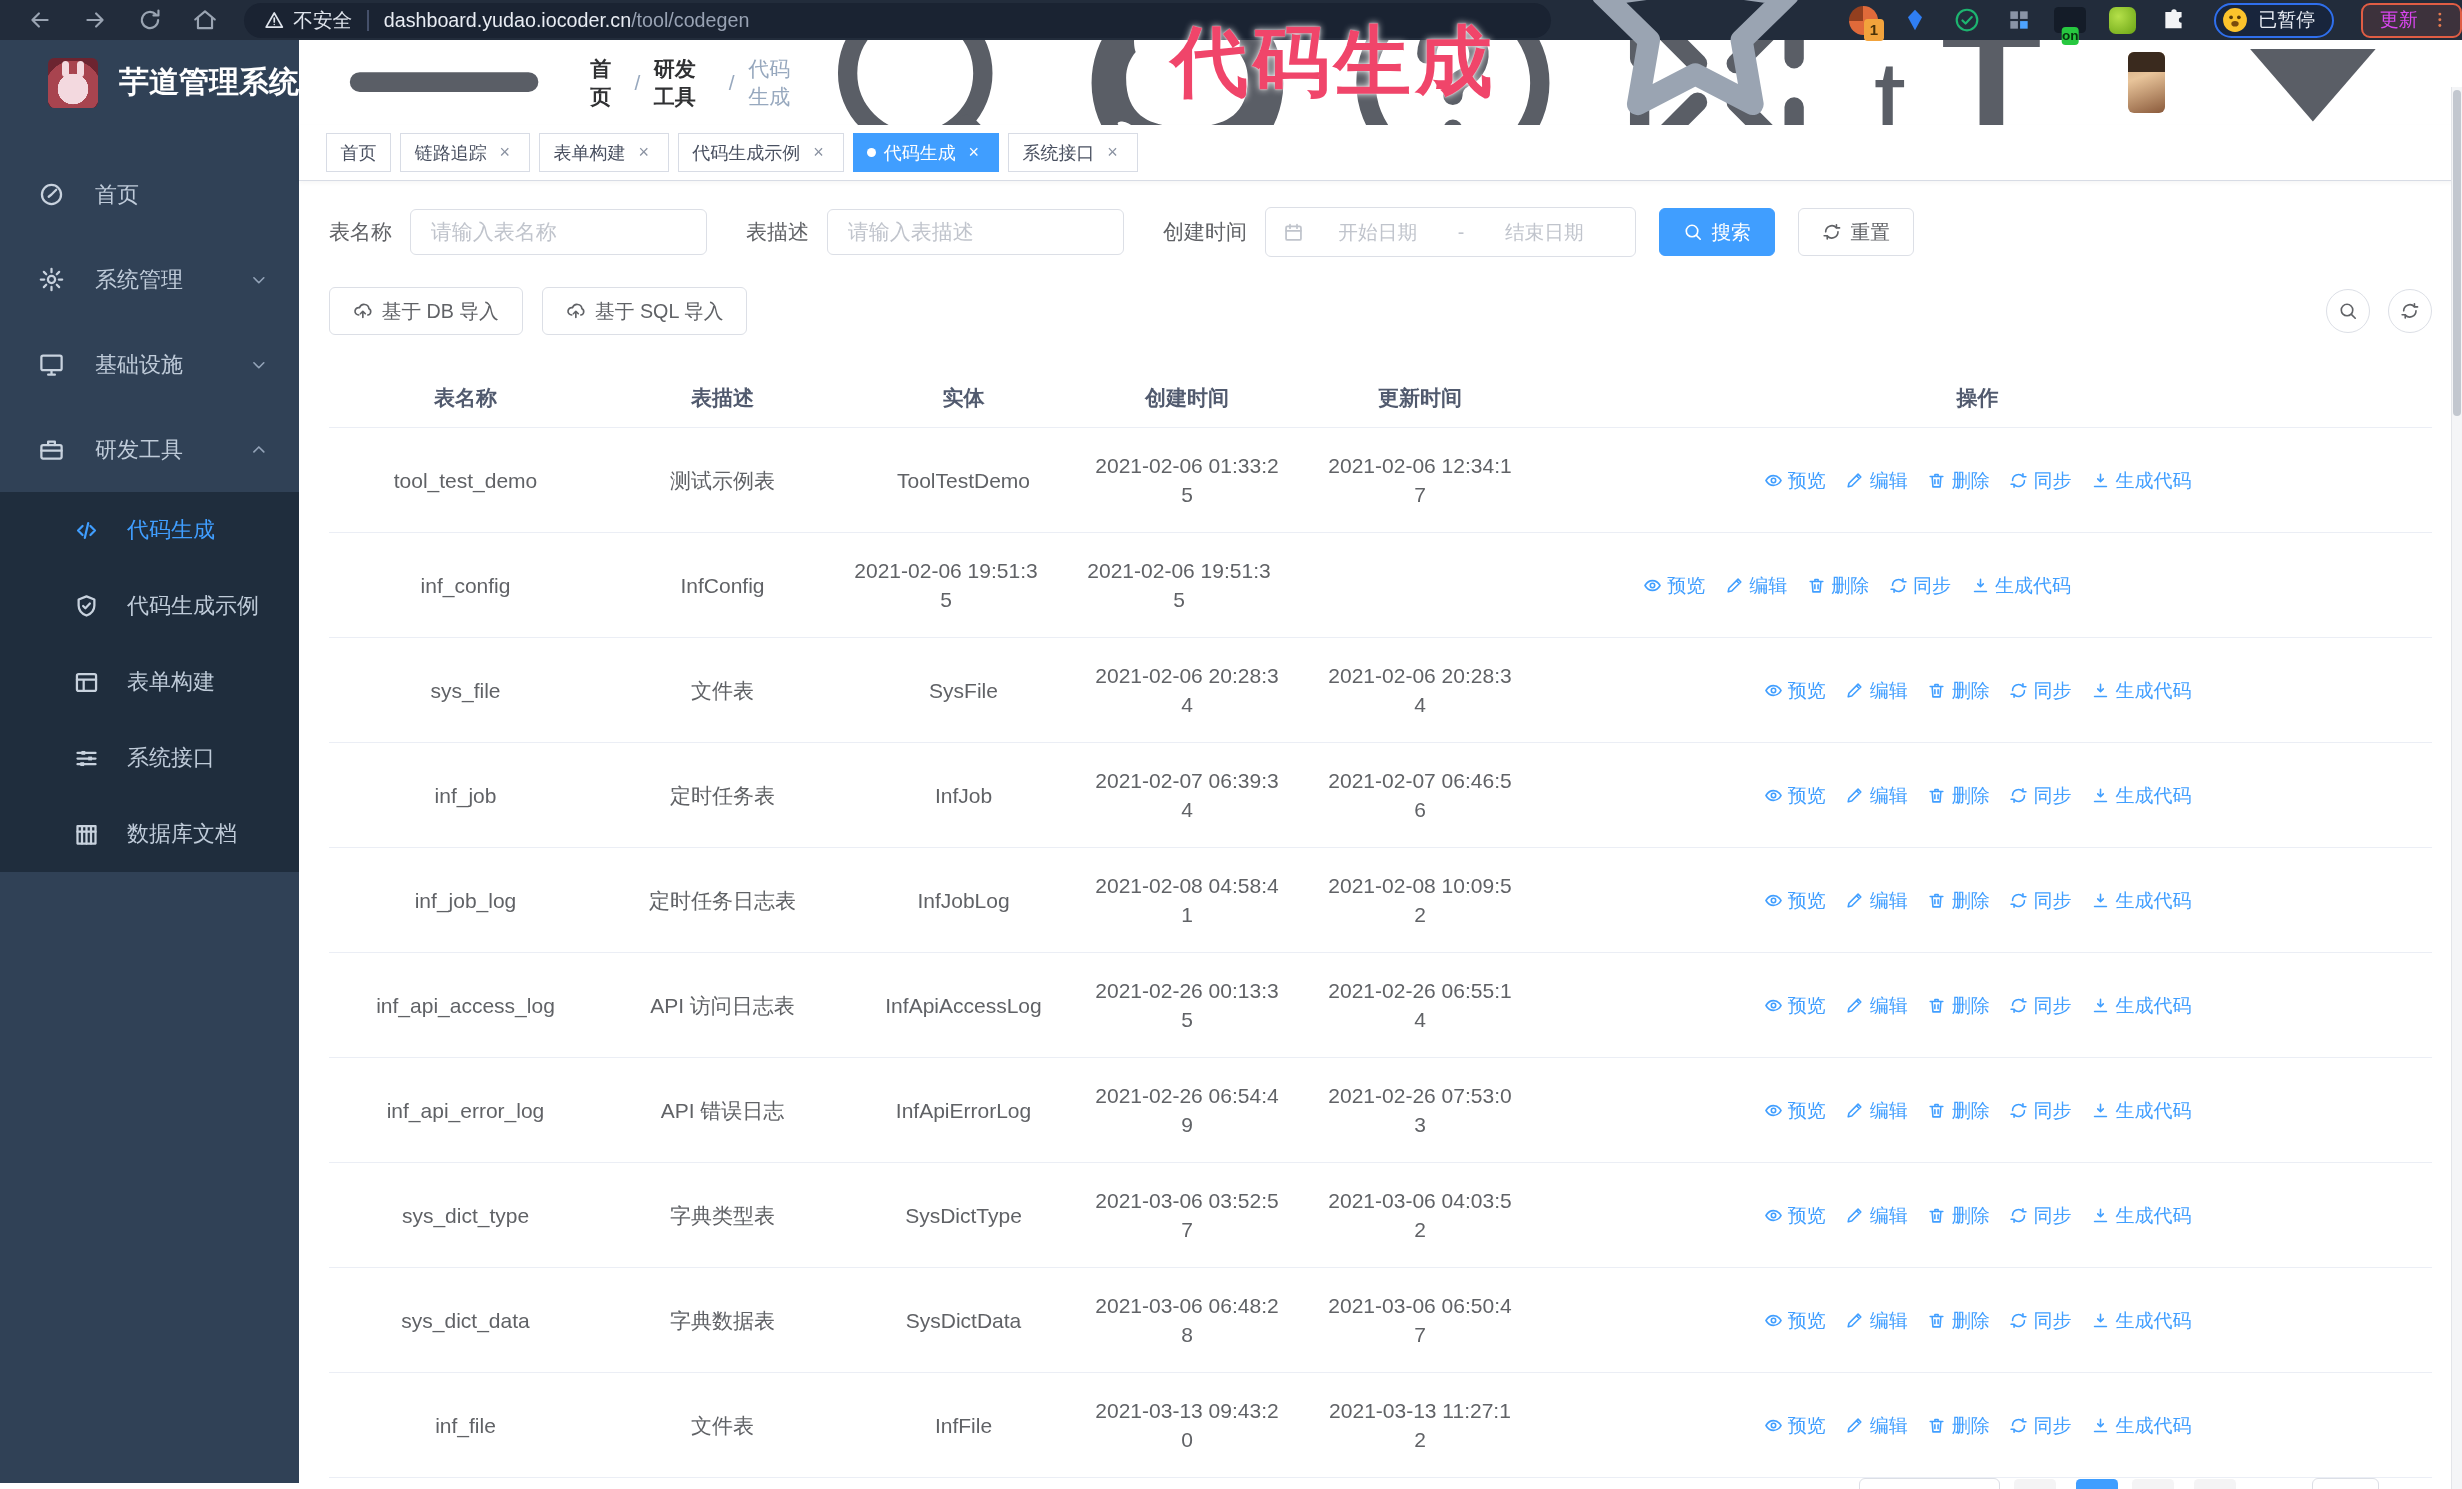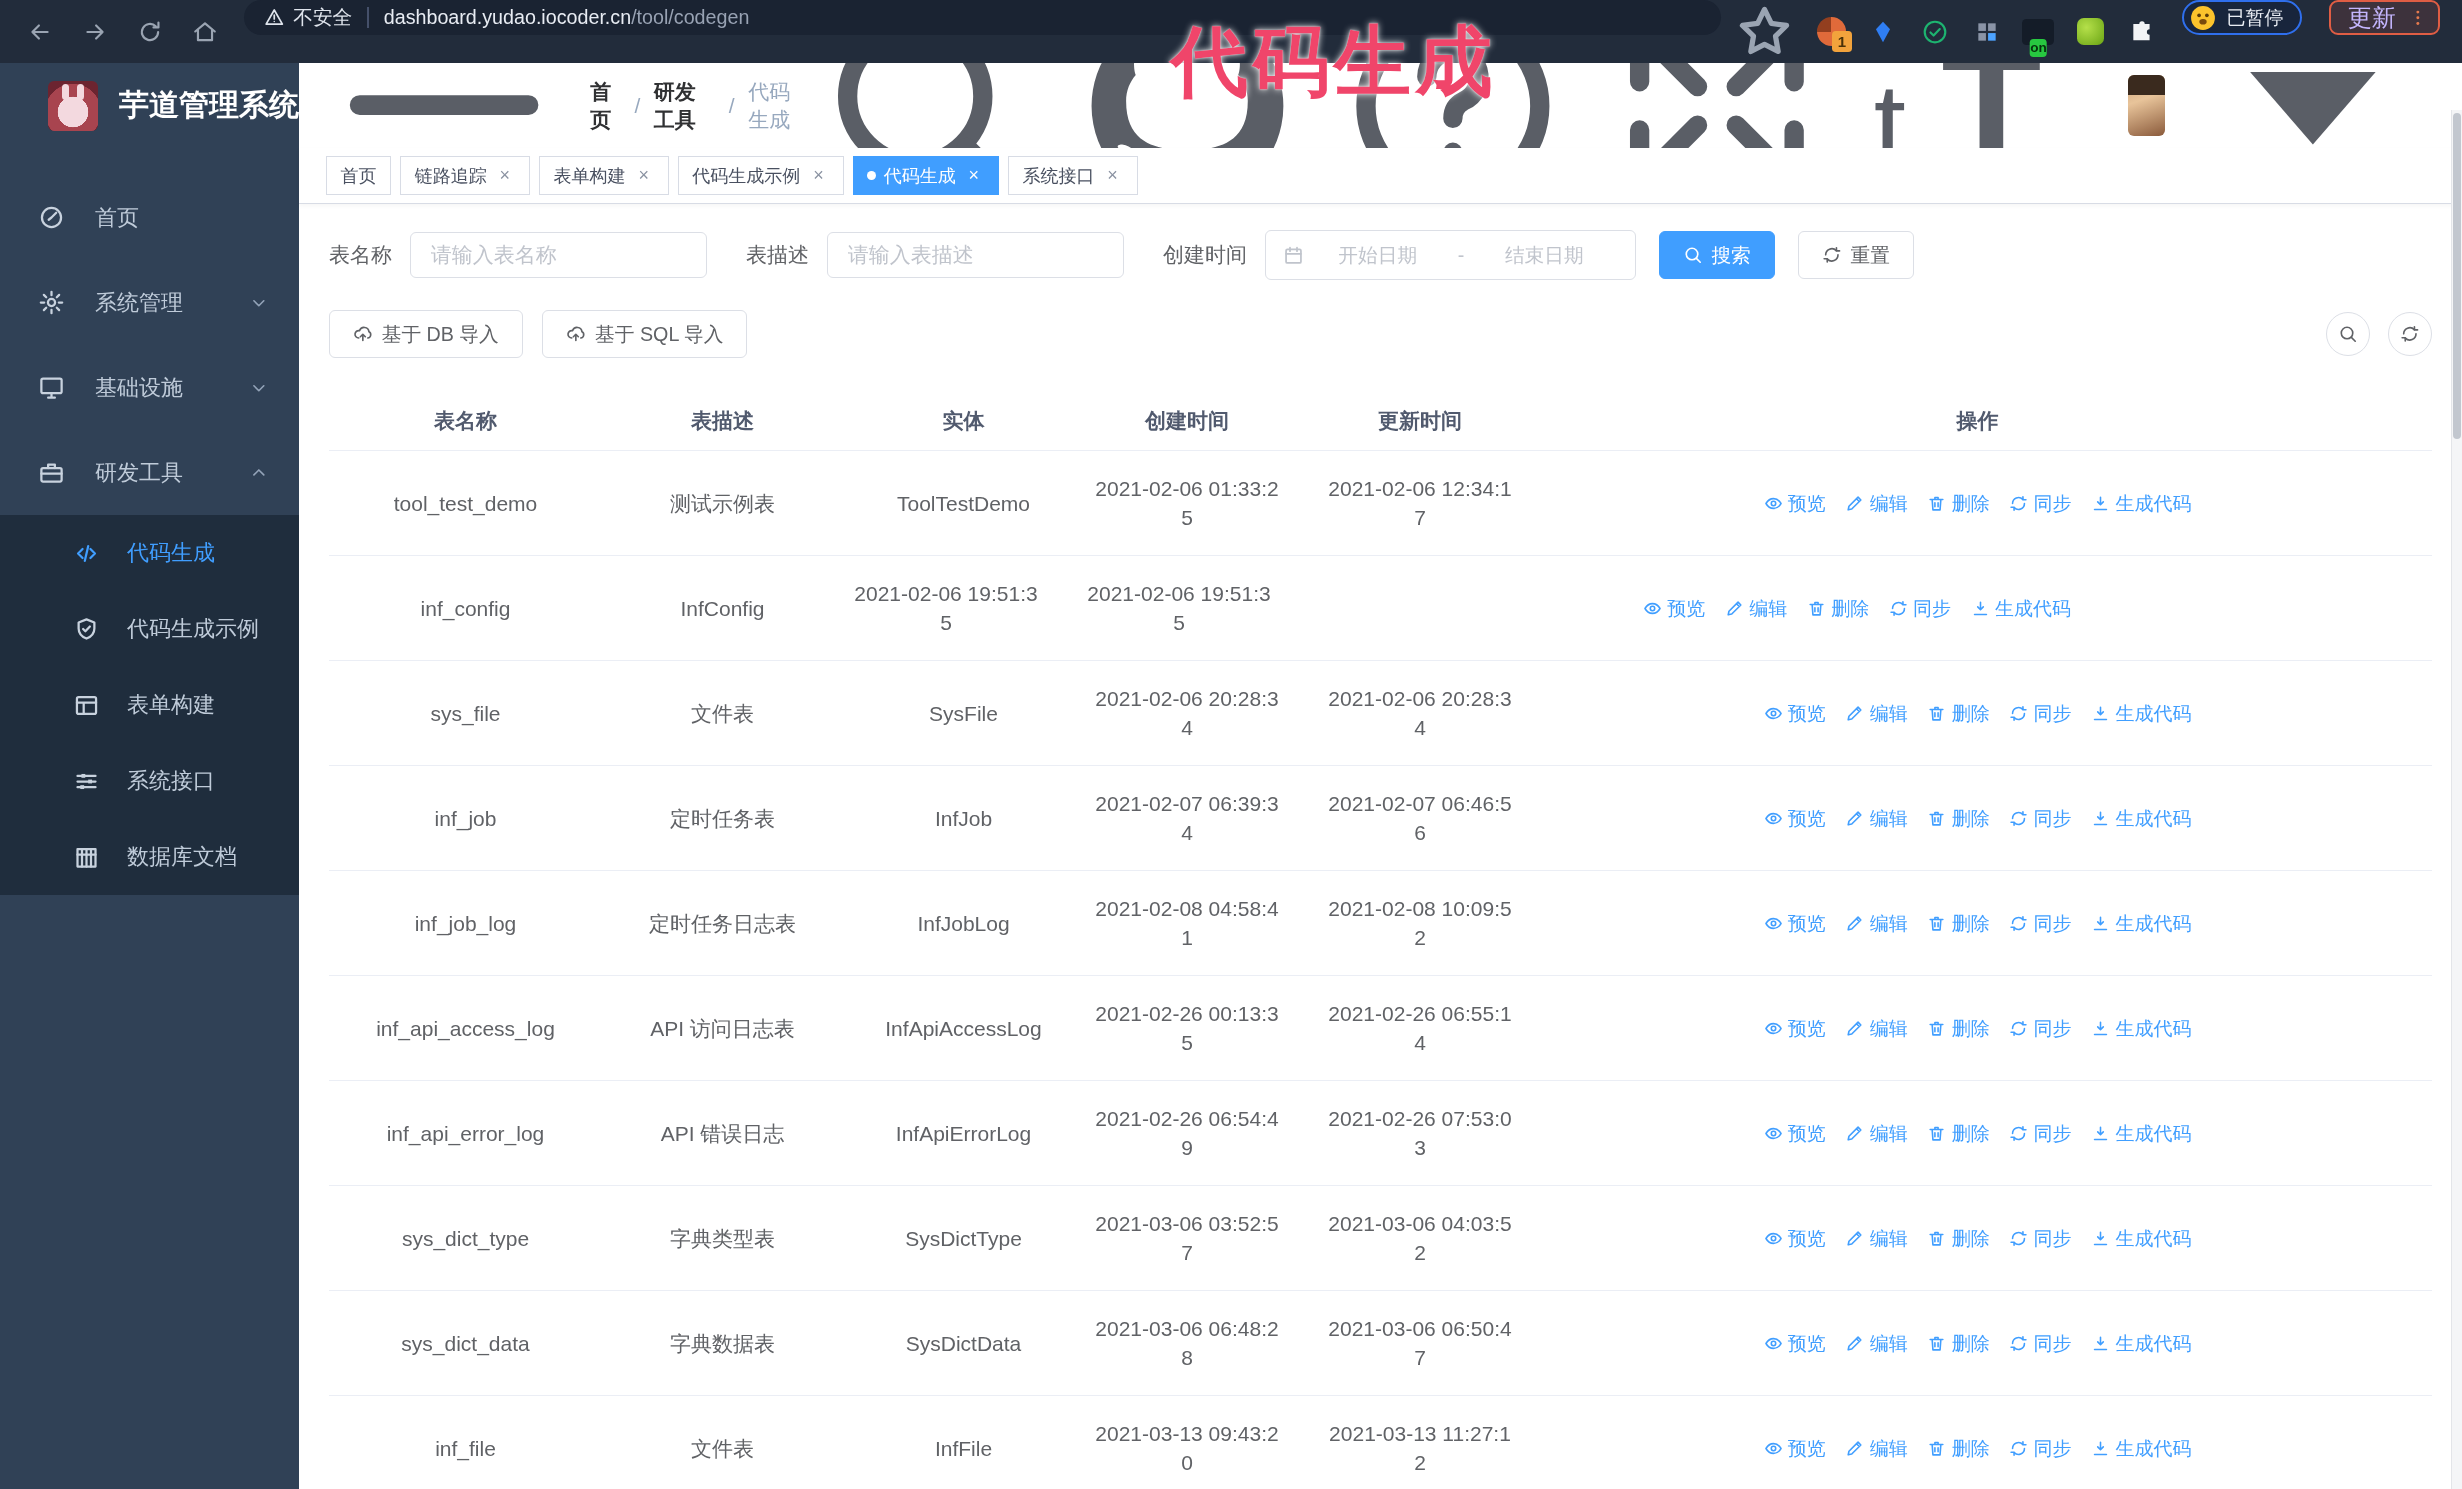--- a/index.html
+++ b/index.html
@@ -1,20 +1,20 @@
 <!DOCTYPE html>
 <html style="font-size:12px"><head>
 <meta charset="utf-8">
 <style>
   * { margin:0; padding:0; box-sizing:border-box; }
   html,body { width:2462px; height:1490px; overflow:hidden; background:#fff;
     font-family:"Liberation Sans","DejaVu Sans",sans-serif; }
 
   
-  .chrome { position:relative; height:63px; background:#222c3b; display:flex; z-index:5; }
+  .chrome { position:relative; height:40px; background:#222c3b; display:flex; align-items:center; z-index:5; }
   .chrome .navbtns { display:flex; align-items:center; gap:29px; padding:0 26px 0 27px; }
   .chrome .navbtns .ic { width:26px; height:26px; color:#9aa4b2; }
   .urlbar { display:flex; align-items:center; width:1477px; height:35px; background:#1a2332; border-radius:17.4px; padding:0 19.7px; }
   .urlbar .ic { width:20.5px; height:20.5px; color:#dfe4ec; flex:none; }
   .sec-label { color:#dfe4ec; font-size:19.7px; margin-left:9px; }
   .url-div { width:1.5px; height:21px; background:#45506a; margin:0 15px; }
   .url-host { color:#e8ecf3; font-size:19.7px; }
   .url-path { color:#98a2b3; font-size:19.7px; }
   .star-wrap { margin:0 19.7px 0 12px; } .star-wrap .ic { width:24px; height:24px; color:#9aa4b2; }
   .exts { display:flex; align-items:center; gap:19.7px; }
@@ -24,21 +24,21 @@
   .ext .ic { width:26px; height:26px; }
   .ext-dark { width:32px; height:26px; background:#141c28; border-radius:4.5px; position:relative; }
   .ext-on { position:absolute; left:50%; transform:translateX(-50%); bottom:-9px; background:#27c840; color:#06340d; font-size:13.6px; font-weight:700; padding:0 0; border-radius:3.8px; line-height:18px; }
   .ext-bot { width:27px; height:27px; border-radius:6.8px; background:radial-gradient(circle at 35% 35%, #b5e04a, #6aa414); }
   .paused-pill { display:flex; align-items:center; gap:10.6px; margin-left:24px; height:35px; padding:0 16.7px 0 6px;
     border:2.3px solid #2f6fed; border-radius:18px; background:#18253c; }
   .emoji-face { width:26px; height:26px; flex:none; }
   .paused-label { color:#e8ecf3; font-size:19px; white-space:nowrap; }
   .update-btn { display:flex; align-items:center; gap:12px; margin-left:27px; height:35px; padding:0 10.6px 0 16.7px;
     border:2.3px solid #e05d44; border-radius:9px; background:rgba(224,93,68,.14); }
-  .update-label { color:#c4b5fd; font-size:24px; white-space:nowrap; }
+  .update-label { color:#d946ef; font-size:19px; white-space:nowrap; }
   .update-btn .ic { width:19.7px; height:19.7px; color:#e57a4e; }
 
   
   .annotation { position:absolute; left:1171px; top:10.6px; z-index:60; color:#f0456a; font-size:77px; font-weight:700;
     letter-spacing:4.5px; text-shadow:0 0 7.6px rgba(255,255,255,.95), 0 0 1.5px rgba(255,255,255,.9); pointer-events:none; }
 
   
   .app { display:flex; height:1443px; position:relative; }
   .sidebar { width:299px; background:#304156; flex:none; color:#bfcbd9; }
   .logo-row { height:85px; display:flex; align-items:center; padding-left:48px; gap:21px; }

